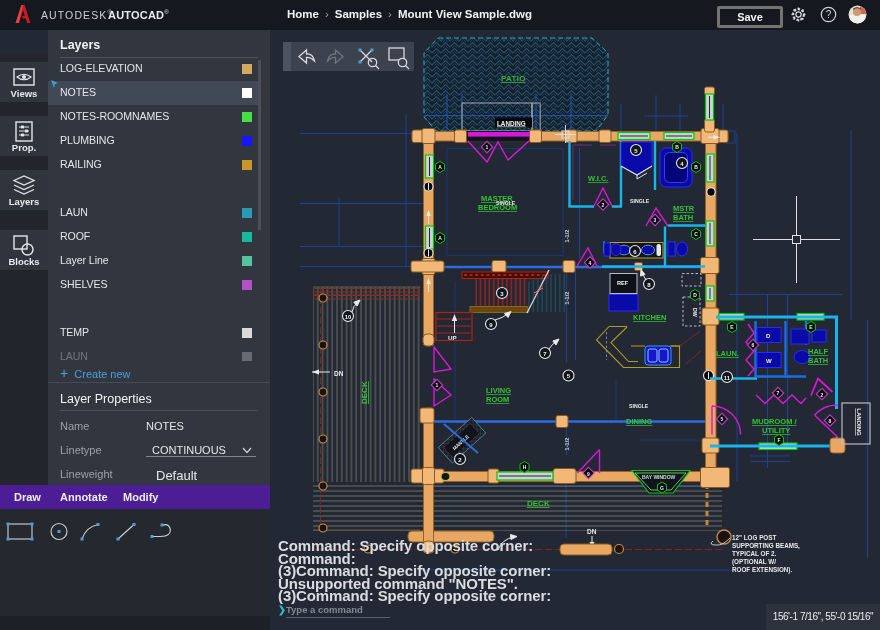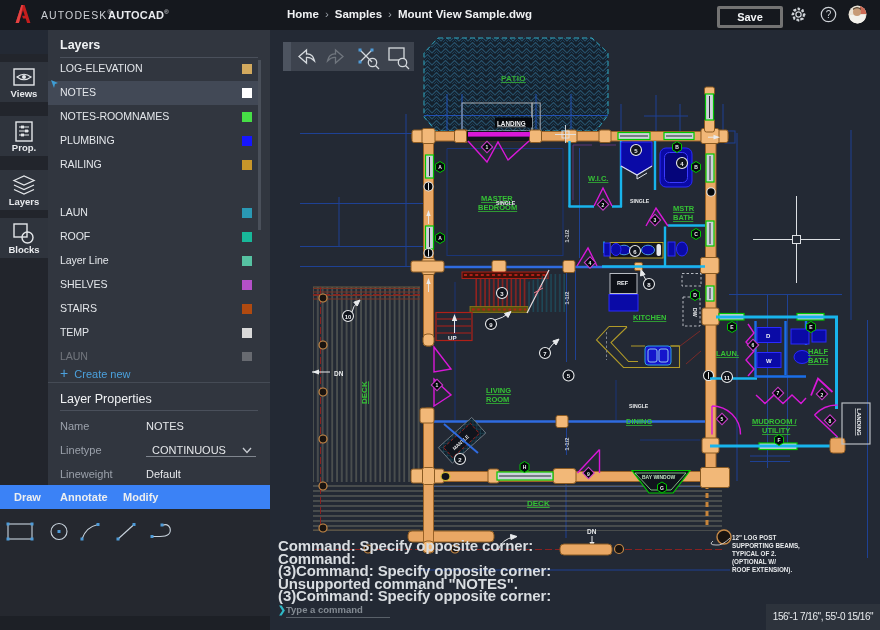--- a/index.html
+++ b/index.html
@@ -7,21 +7,21 @@
   .abs{position:absolute;}
   #header{left:0;top:0;width:880px;height:30px;background:#15181e;}
   #rail{left:0;top:30px;width:48px;height:600px;background:#22252c;margin-top:24px;}
   .railbtn{position:absolute;left:0;width:48px;height:36px;background:#2f343d;color:#e8eaed;
     text-align:center;font-size:9.5px;font-weight:bold;}
   .railbtn .lbl{position:absolute;bottom:3px;width:100%;}
   #panel{left:48px;top:30px;width:222px;height:455px;background:#31363f;}
   .row{position:absolute;left:0;width:214px;height:24px;color:#e3e6ea;font-size:10.6px;letter-spacing:-0.1px;}
   .row .nm{position:absolute;left:12px;top:5px;}
   .row .sw{position:absolute;left:194px;top:7px;width:10px;height:10px;}
-  #tabstrip{left:0;top:485px;width:270px;height:24px;background:#3b82f6;color:#eceef0;
+  #tabstrip{left:0;top:485px;width:270px;height:24px;background:#4c1d95;color:#eceef0;
     font-size:11px;font-weight:bold;}
   #tools{left:0;top:509px;width:270px;height:107px;background:#25282f;}
   #botleft{left:0;top:616px;width:270px;height:14px;background:#1d2026;}
   #bc{left:287px;top:8px;color:#f0f2f4;font-size:11.5px;font-weight:bold;}
   #bc .sep{color:#9aa0a8;font-weight:normal;padding:0 6px;}
   #savebtn{left:717px;top:6px;width:60px;height:16px;border:3px solid #737373;border-radius:2px;
     color:#f2f4f6;font-size:11px;font-weight:bold;text-align:center;line-height:16px;}
   #coords{left:766px;top:604px;width:114px;height:26px;background:#2d333c;color:#e8ebee;
     font-size:10px;text-align:center;line-height:26px;letter-spacing:-0.45px;}
   #cmd{left:278px;top:540px;color:#d9dde1;font-size:15px;font-weight:bold;line-height:12.6px;letter-spacing:-0.1px;}
@@ -86,21 +86,21 @@
   <div class="railbtn" style="top:116px;height:40px">
     <svg style="position:absolute;left:12px;top:4px" width="24" height="22" viewBox="0 0 24 22">
       <g fill="none" stroke="#e4e7ea" stroke-width="1.3">
         <path d="M2 6.5 L12 2 L22 6.5 L12 11 Z"></path>
         <path d="M2 11 L12 15.5 L22 11"></path>
         <path d="M2 15.5 L12 20 L22 15.5"></path>
       </g>
     </svg>
     <div class="lbl">Layers</div>
   </div>
-  <div class="railbtn" style="top:164px;height:40px">
+  <div class="railbtn" style="top:176px;height:40px">
     <svg style="position:absolute;left:13px;top:5px" width="22" height="21" viewBox="0 0 22 21">
       <rect x="1" y="1" width="13" height="13" fill="none" stroke="#e4e7ea" stroke-width="1.4"></rect>
       <circle cx="14.5" cy="14.5" r="5.5" fill="none" stroke="#e4e7ea" stroke-width="1.4"></circle>
     </svg>
     <div class="lbl">Blocks</div>
   </div>
 </div>
 <div class="abs" id="panel">
   <div class="abs" style="left:12px;top:8px;font-size:12.5px;font-weight:bold;color:#f0f2f4">Layers</div>
   <div class="abs" style="left:12px;top:27px;width:198px;border-top:1px solid #4a505b"></div>
@@ -132,24 +132,20 @@
       <span class="nm">ROOF</span>
       <span class="sw" style="background:#18b89a"></span>
     </div>
   <div class="row" style="top:219px">
       <span class="nm">Layer Line</span>
       <span class="sw" style="background:#56c2a2"></span>
     </div>
   <div class="row" style="top:243px">
       <span class="nm">SHELVES</span>
       <span class="sw" style="background:#b450c8"></span>
-    </div>
-  <div class="row" style="top:267px">
-      <span class="nm">STAIRS</span>
-      <span class="sw" style="background:#b04a10"></span>
     </div>
   <div class="row" style="top:291px">
       <span class="nm">TEMP</span>
       <span class="sw" style="background:#d9d9d9"></span>
     </div>
   <div class="row" style="top:315px;opacity:0.35;height:16px;overflow:hidden">
       <span class="nm">LAUN</span>
       <span class="sw" style="background:#cccccc"></span>
     </div>
   <svg class="abs" style="left:2px;top:49px" width="10" height="10" viewBox="0 0 10 10">
@@ -161,21 +157,21 @@
   <div class="abs" style="left:12px;top:380px;width:198px;border-top:1px solid #4a505b"></div>
   <div class="abs" style="left:12px;top:390px;font-size:11px;color:#9ba1ab">Name</div>
   <div class="abs" style="left:98px;top:390px;font-size:11px;color:#e6e8eb">NOTES</div>
   <div class="abs" style="left:12px;top:414px;font-size:11px;color:#9ba1ab">Linetype</div>
   <div class="abs" style="left:104px;top:414px;font-size:11px;color:#e6e8eb">CONTINUOUS</div>
   <div class="abs" style="left:98px;top:425.5px;width:110px;border-top:1px solid #80868f"></div>
   <svg class="abs" style="left:194px;top:417px" width="10" height="7" viewBox="0 0 10 7">
       <path d="M1 1 L5 5.5 L9 1" fill="none" stroke="#c8ccd2" stroke-width="1.3"></path>
     </svg>
   <div class="abs" style="left:12px;top:438px;font-size:11px;color:#9ba1ab">Lineweight</div>
-  <div class="abs" style="left:98px;top:438px;font-size:11px;color:#e6e8eb">Default</div>
+  <div class="abs" style="left:108px;top:438px;font-size:13px;color:#e6e8eb">Default</div>
   <div class="abs" style="left:210px;top:30px;width:3px;height:170px;background:#4a505a"></div>
 </div>
 <div class="abs" id="tabstrip">
   <div class="abs" style="left:14px;top:6px">Draw</div>
   <div class="abs" style="left:60px;top:6px">Annotate</div>
   <div class="abs" style="left:123px;top:6px">Modify</div>
 </div>
 <div class="abs" id="tools">
   <svg style="position:absolute;left:6px;top:12px" width="175" height="22" viewBox="0 0 175 22">
     <g fill="none" stroke="#c9d4de" stroke-width="1.1">

